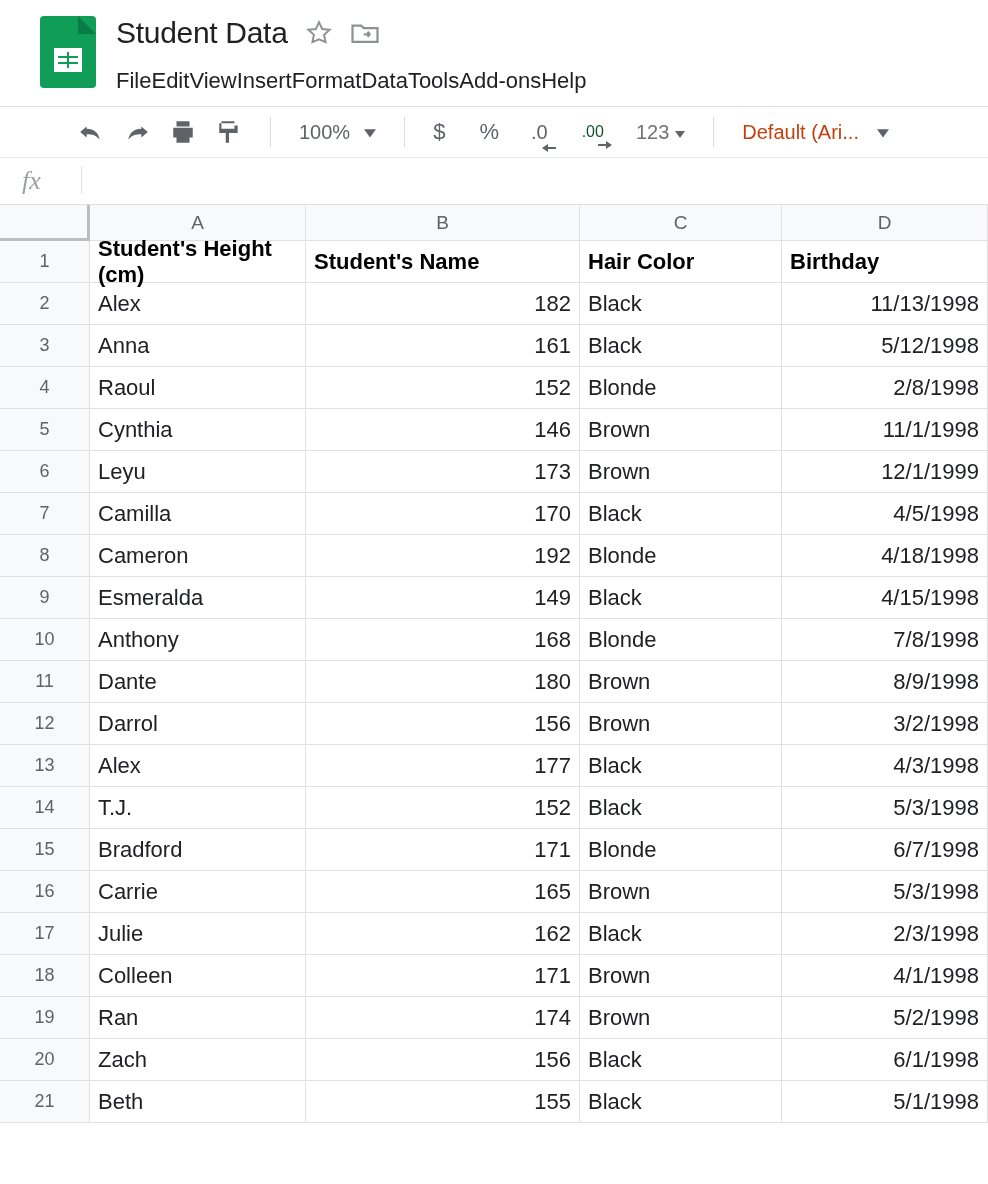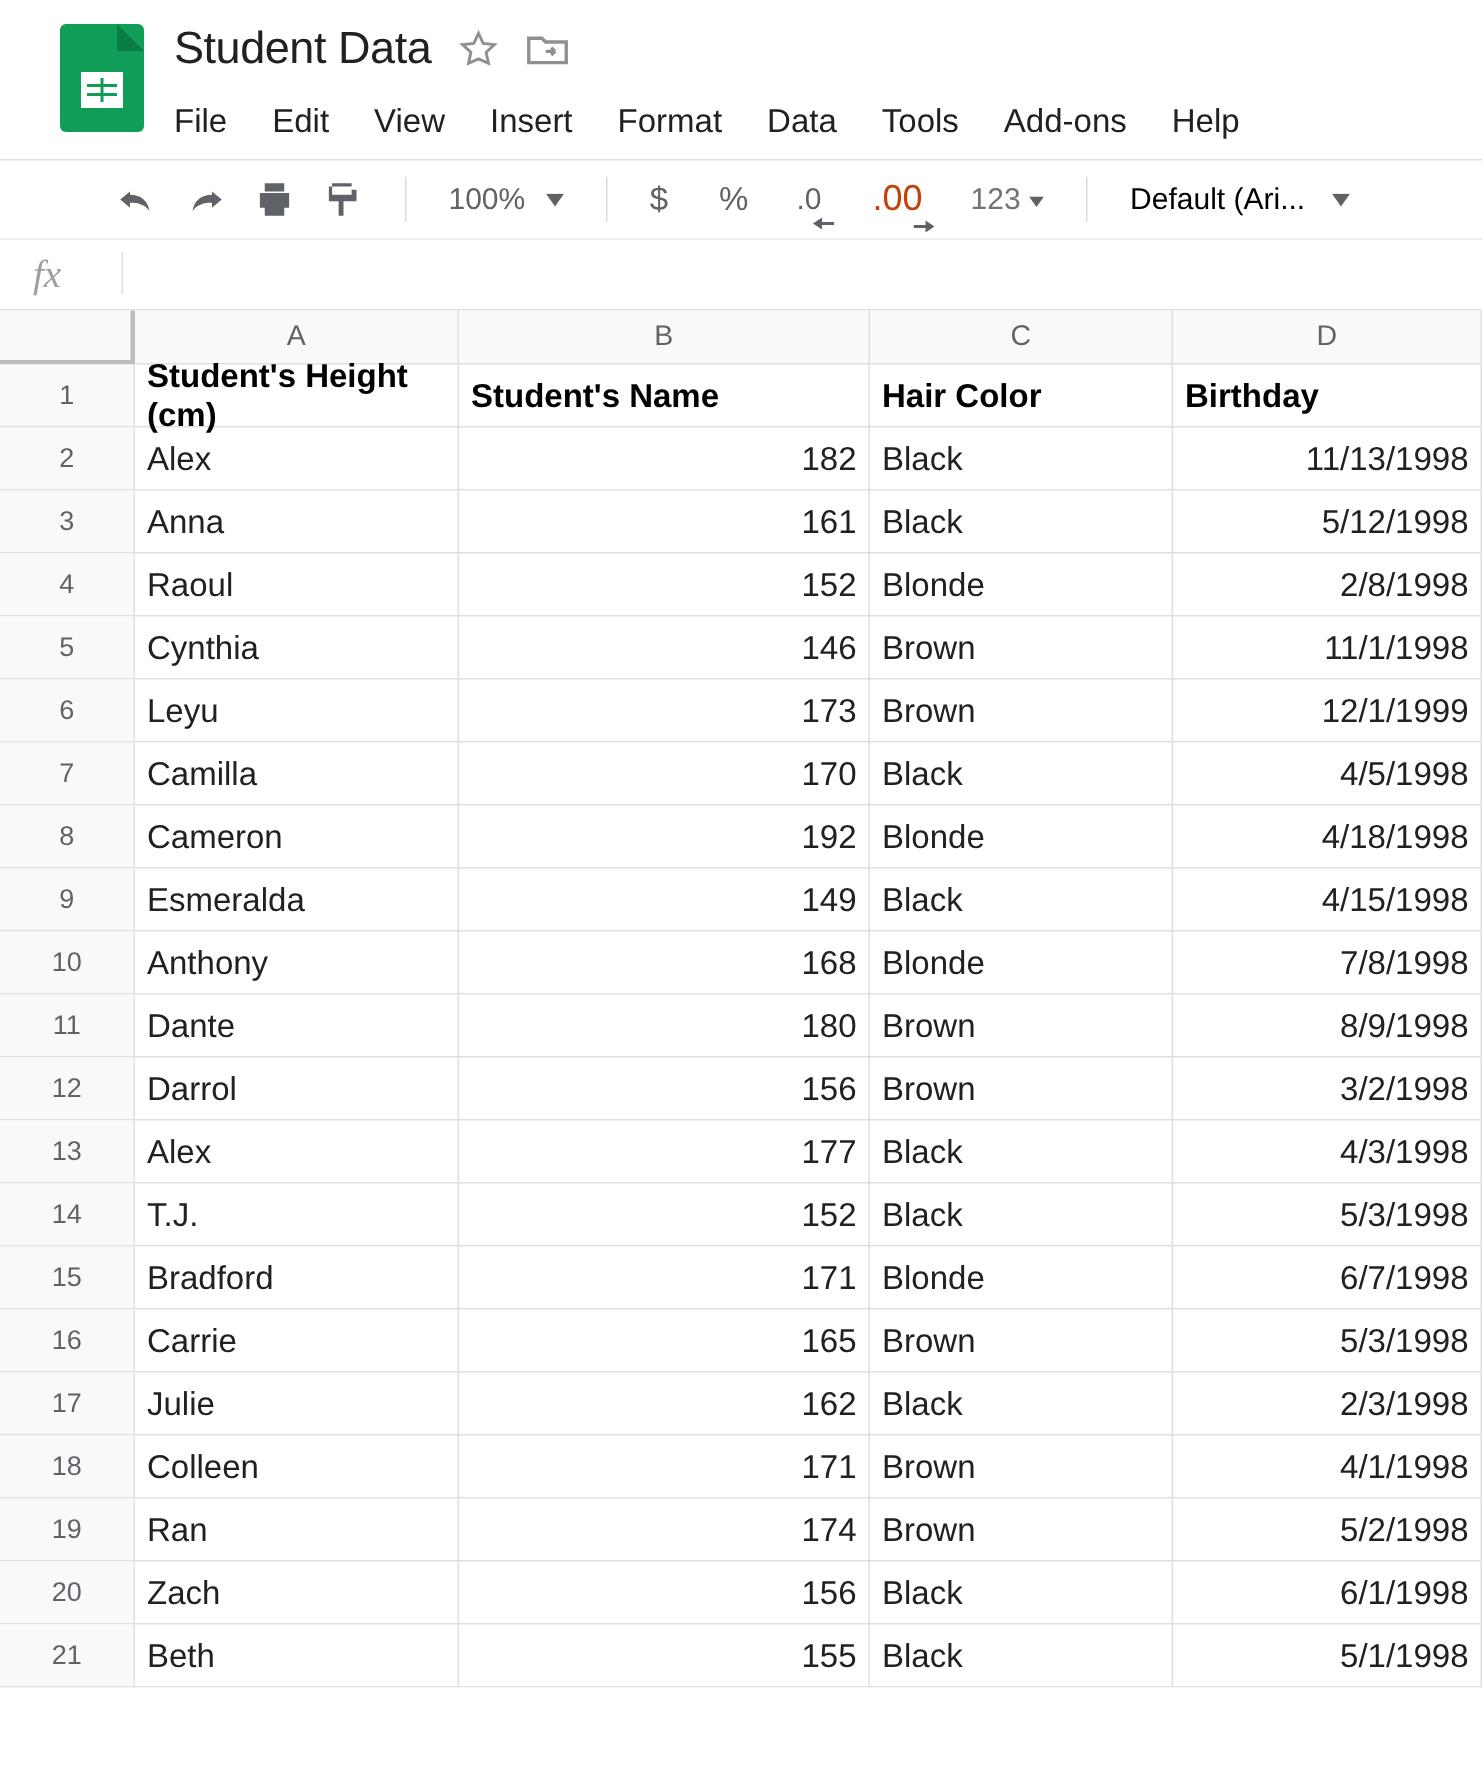--- a/index.html
+++ b/index.html
@@ -10,21 +10,21 @@
   .logo::before { content: ""; position: absolute; top: 0; right: 0; width: 18px; height: 18px; background: #0a7c45; clip-path: polygon(0 0, 100% 100%, 0 100%); }
   .logo::after { content: ""; position: absolute; top: 32px; left: 14px; width: 28px; height: 24px; background: #fff; }
   .logo .grid { position: absolute; top: 36px; left: 18px; width: 20px; height: 16px; background: #0f9d58; display: grid; grid-template-columns: 1fr 1fr; grid-template-rows: 1fr 1fr 1fr; gap: 2px; z-index: 1; }
   .logo .grid span { background: #fff; }
   
   .title-area { flex: 1; padding-top: 6px; }
   .title-row { display: flex; align-items: center; gap: 18px; }
   .doc-title { font-size: 30px; font-weight: 400; color: #202124; letter-spacing: -0.3px; }
   .title-icon { color: #5f6368; opacity: 0.7; display: flex; align-items: center; }
   
-  .menubar { display: flex; gap: 30px; margin-top: 18px; font-size: 22px; color: #202124; }
+  .menubar { display: flex; margin-top: 18px; font-size: 22px; color: #202124; }
   .menubar span { cursor: pointer; }
   
   .divider { border-top: 1px solid #e0e0e0; margin-top: 12px; }
   
   .toolbar { display: flex; align-items: center; padding: 10px 20px 10px 72px; gap: 8px; font-size: 20px; color: #5f6368; }
   .toolbar .sep { width: 1px; height: 30px; background: #dadce0; margin: 0 14px; }
   .toolbar .item { display: flex; align-items: center; gap: 4px; padding: 2px 6px; cursor: pointer; }
   .toolbar .icon { display: flex; align-items: center; }
   
   .divider2 { border-top: 1px solid #e8eaed; }
@@ -122,36 +122,36 @@
   <div class="sep"></div>
   <div class="item" style="font-size:22px;font-weight:500;color:#5f6368">$</div>
   <div class="item" style="font-size:22px;font-weight:500;color:#5f6368;margin-left:14px">%</div>
   <div class="item" style="margin-left:12px;position:relative">
     <span style="font-size:20px;color:#5f6368">.0</span>
     <svg width="14" height="8" viewBox="0 0 14 8" fill="#5f6368" style="position:absolute;bottom:-6px;right:-2px">
         <path d="M0 3h10v2H0zM8 0l6 4-6 4z" transform="scale(-1,1) translate(-14,0)"></path>
       </svg>
   </div>
   <div class="item" style="margin-left:14px;position:relative">
-    <span style="font-size:24px;color:#c2410c">.00</span>
+    <span style="font-size:16px;color:#14532d">.00</span>
     <svg width="14" height="8" viewBox="0 0 14 8" fill="#5f6368" style="position:absolute;bottom:-6px;right:-2px">
         <path d="M0 3h10v2H0zM8 0l6 4-6 4z"></path>
       </svg>
   </div>
   <div class="item" style="margin-left:12px">
     <span style="font-size:20px;color:#737373">123</span>
     <span style="margin-left:2px">
       <svg width="10" height="8" viewBox="0 0 10 8" fill="#5f6368">
           <path d="M0 0h10L5 7z"></path>
         </svg>
     </span>
   </div>
   <div class="sep"></div>
   <div class="item">
-    <span style="font-size:20px;color:#000000">Default (Ari...</span>
+    <span style="font-size:20px;color:#c2410c">Default (Ari...</span>
     <span style="margin-left:14px">
       <svg width="12" height="10" viewBox="0 0 10 8" fill="#5f6368">
           <path d="M0 0h10L5 7z"></path>
         </svg>
     </span>
   </div>
 </div>
 
 <div class="divider2"></div>
 

